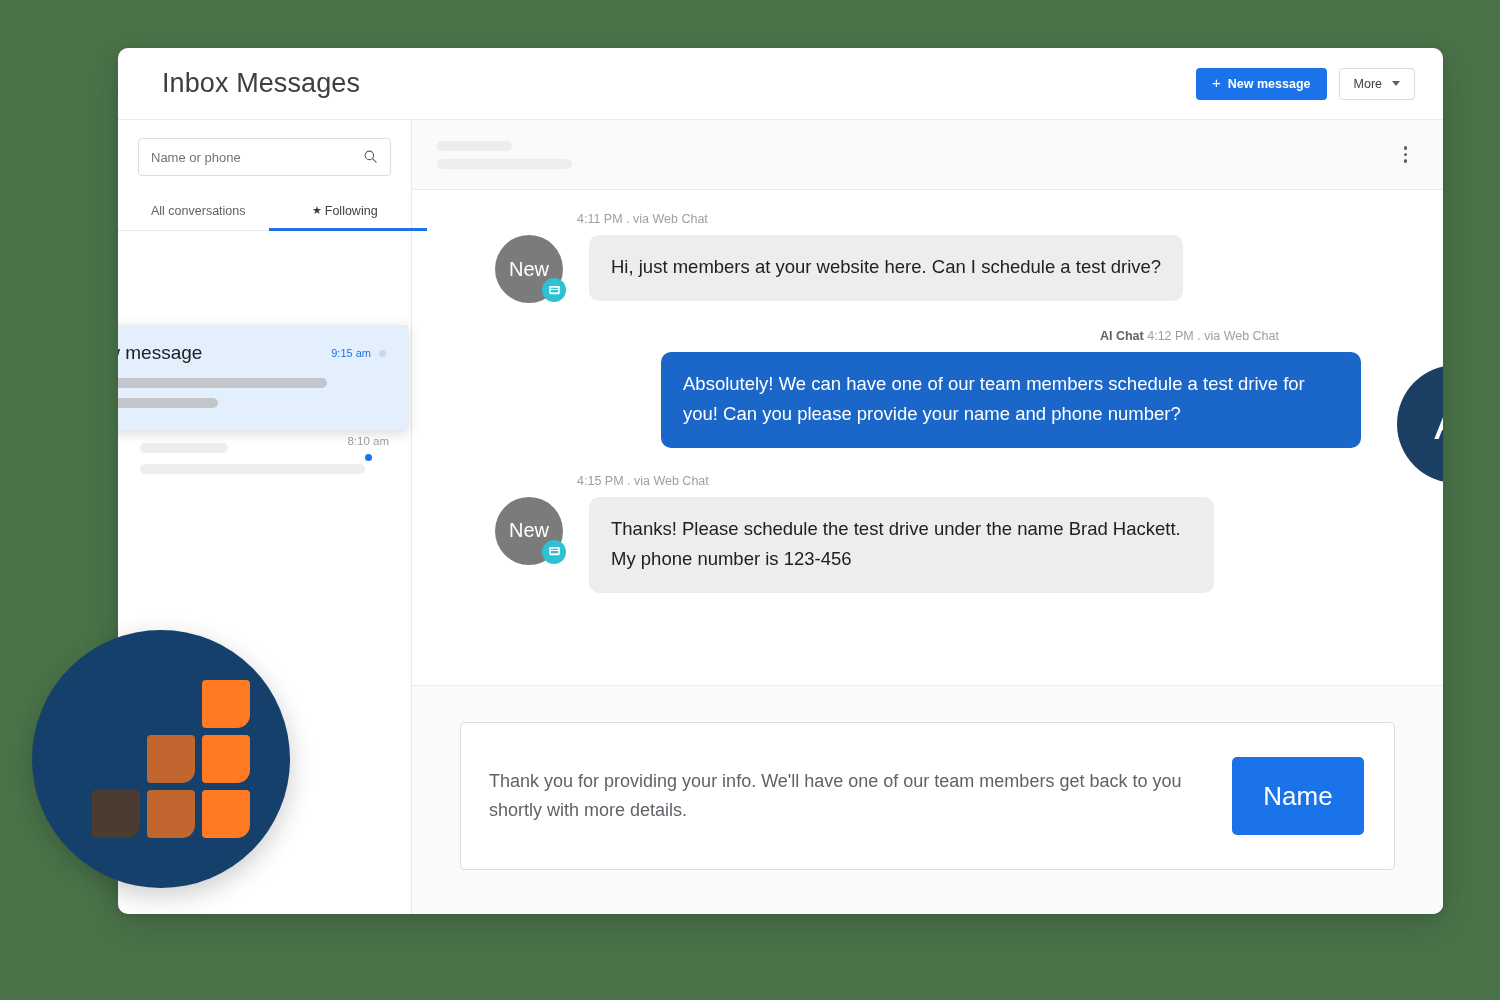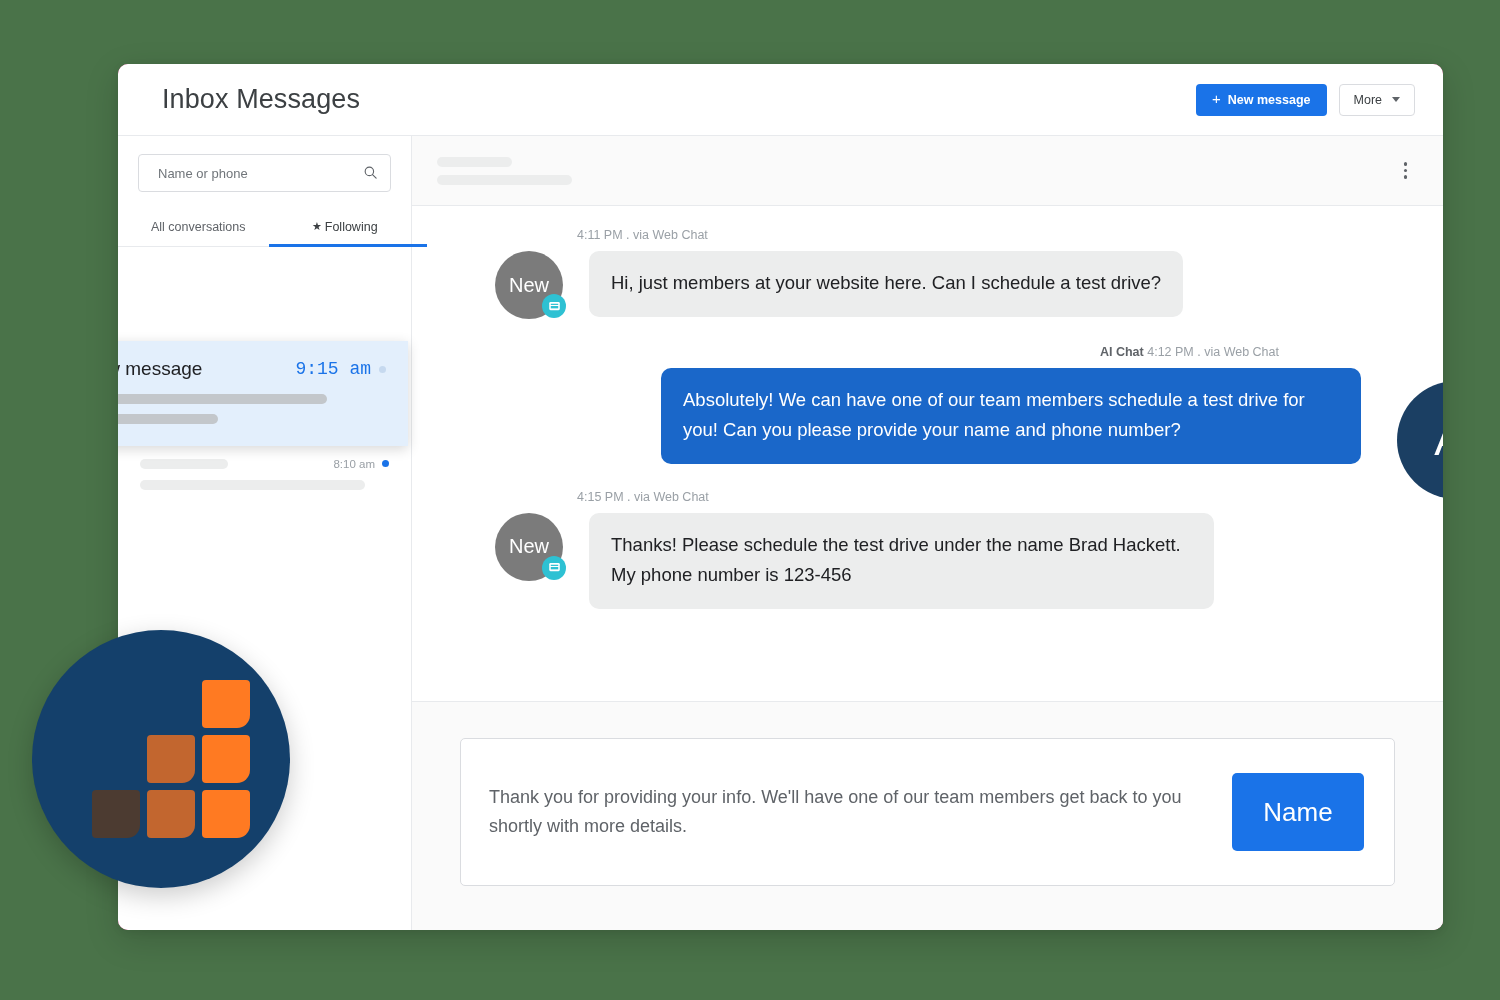--- a/index.html
+++ b/index.html
@@ -6,21 +6,21 @@
   html, body {
     width: 1500px; height: 1000px;
     background: #4a7349;
     font-family: "Liberation Sans", sans-serif;
     overflow: hidden;
   }
 
   
   .app-window {
     position: absolute;
-    left: 118px; top: 64px;
+    left: 118px; top: 48px;
     width: 1325px; height: 866px;
     background: #ec4899;
     border-radius: 10px;
     box-shadow: 0 10px 34px rgba(0,0,0,0.16), 0 2px 8px rgba(0,0,0,0.07);
     overflow: hidden;
   }
 
   
   .titlebar {
     position: relative;
@@ -87,21 +87,21 @@
     border-right: 1px solid #e8eaed;
     position: relative;
   }
   .search-wrap { padding: 18px 20px 0 20px; }
   .search-box {
     position: relative;
     height: 38px;
     border: 1px solid #dadce0;
     border-radius: 4px;
     display: flex; align-items: center;
-    padding: 0 19px;
+    padding: 0 12px;
     justify-content: flex-end;
   }
   .search-box input {
     border: none; outline: none;
     font-family: inherit;
     font-size: 13px;
     color: #3c4043;
     width: 100%;
     background: transparent;
   }
@@ -154,21 +154,21 @@
     position: absolute;
     left: -58px; top: 205px;
     width: 348px; height: 105px;
     background: #e3effc;
     box-shadow: 0 3px 12px rgba(0,0,0,0.16);
     padding: 17px 22px 0 22px;
   }
   .new-msg-top { display: flex; align-items: center; justify-content: space-between; }
   .new-msg-title { font-size: 19px; color: #202124; font-weight: 400; }
   .new-msg-right { display: flex; align-items: center; gap: 8px; }
-  .new-msg-time { font-size: 18px; color: #1a73e8; font-family: Liberation Mono, monospace; }
+  .new-msg-time { font-size: 11px; color: #1a73e8; }
   .dot.light { background: #c6d9ef; }
   .new-msg-card .ph-bar.b1 { width: 245px; margin-top: 14px; background: #c3c7cb; }
   .new-msg-card .ph-bar.b2 { width: 136px; margin-top: 10px; background: #c3c7cb; }
 
   
   .conversation {
     flex: 1;
     display: flex; flex-direction: column;
     background: #fff;
     min-width: 0;
@@ -347,21 +347,21 @@
             <span class="conv-time">8:28 am</span>
             <span class="dot"></span>
           </div>
           <div class="ph-bar" style="width:245px;margin-bottom:9px;"></div>
           <div class="ph-bar" style="width:136px;"></div>
         </div>
 
         <div class="conv-row" style="padding-top:22px;">
           <div class="row-top has-left">
             <span class="ph-bar" style="width:88px;"></span>
-            <span style="display:flex;align-items:center;gap:7px;">
+            <span style="display:flex;align-items:center;gap:7px;flex-direction:column;">
               <span class="conv-time">8:10 am</span>
               <span class="dot"></span>
             </span>
           </div>
           <div class="ph-bar" style="width:225px;"></div>
         </div>
 
       </div>
 
       <div class="new-msg-card">

